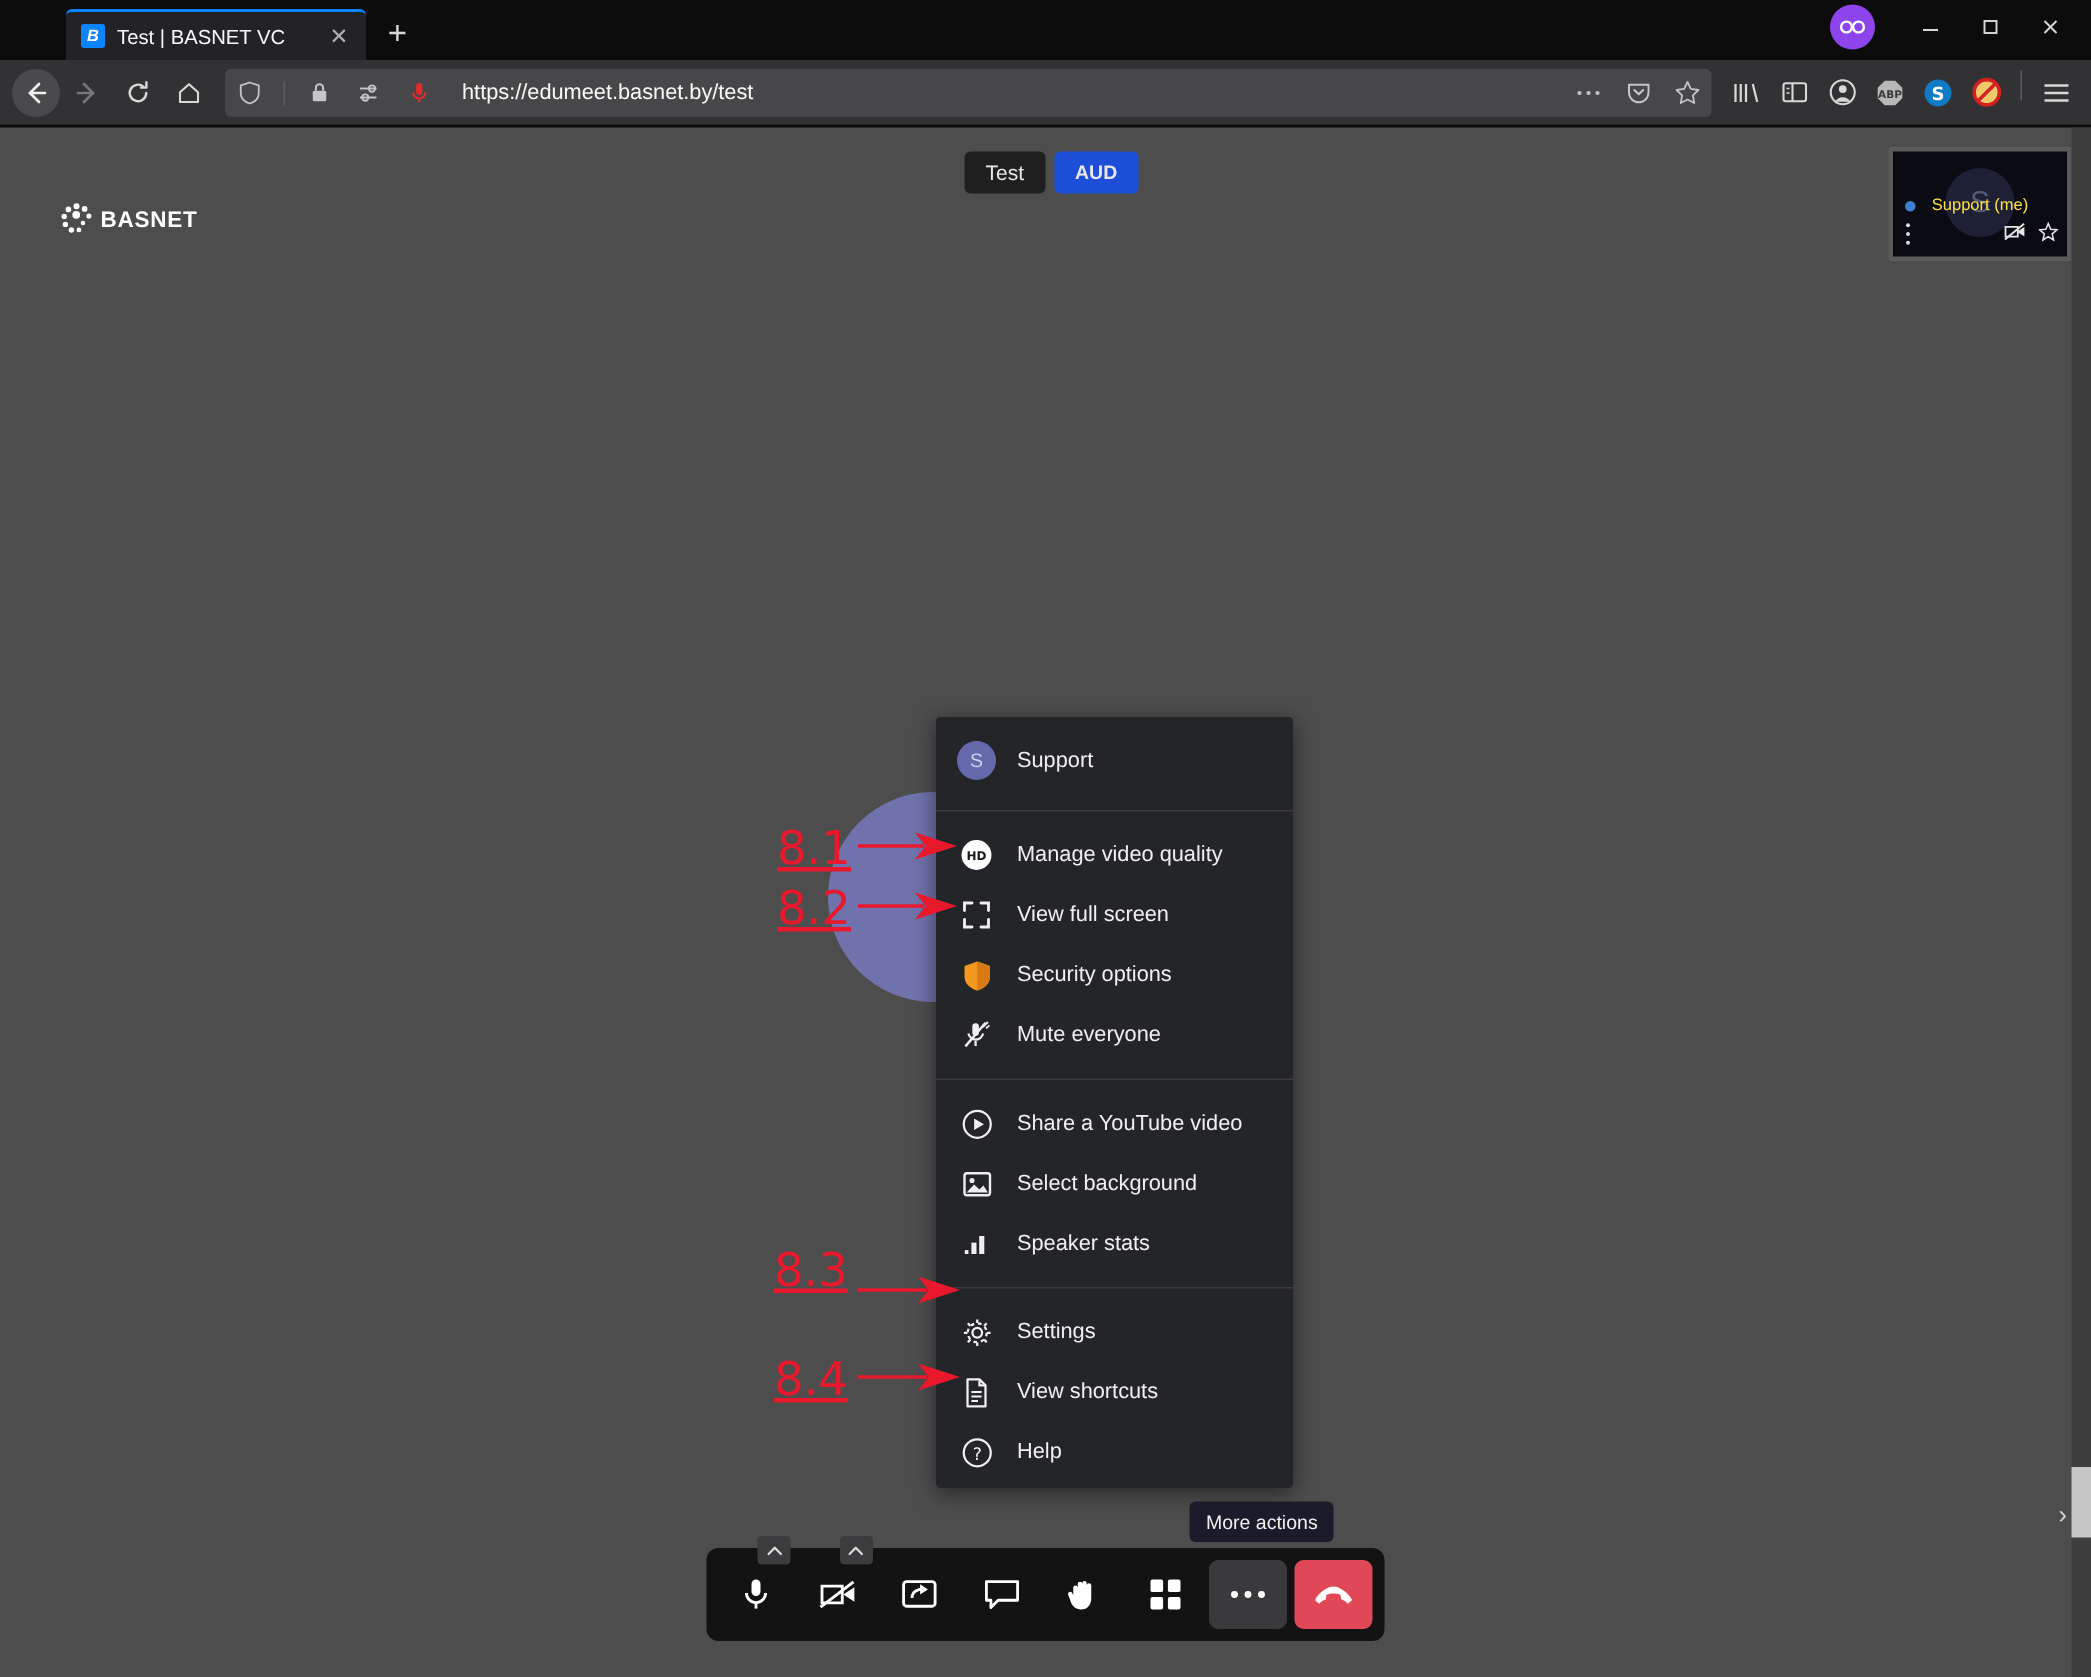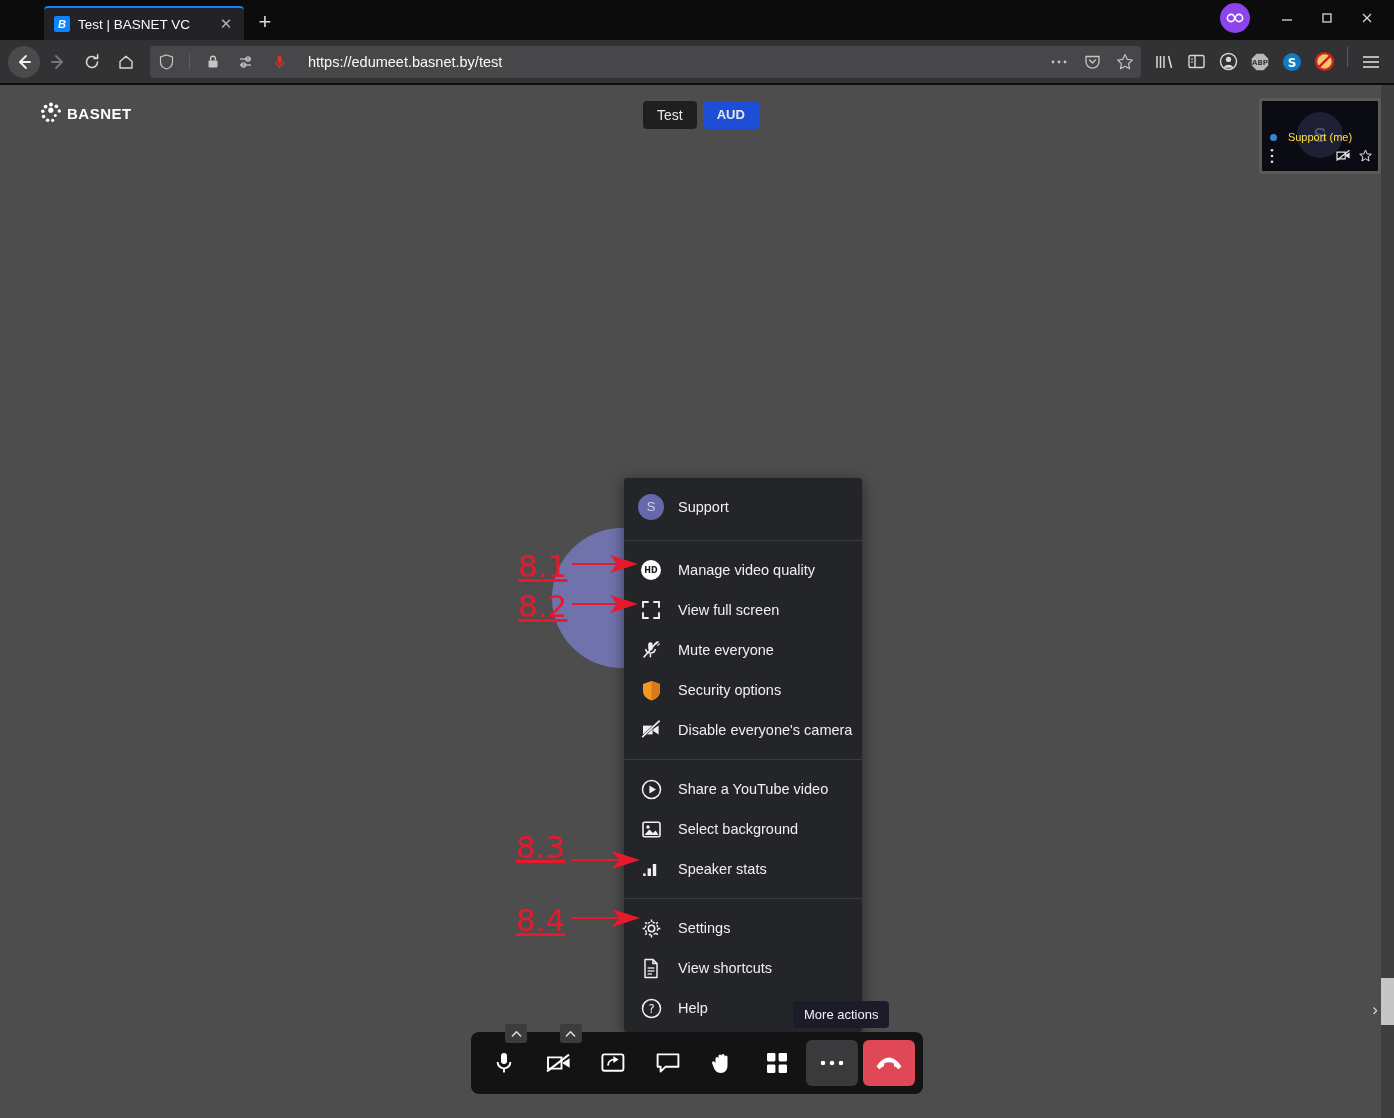--- a/index.html
+++ b/index.html
@@ -347,21 +347,21 @@
             <line x1="2" y1="3" x2="18" y2="3" stroke="currentColor" stroke-width="1.6"></line>
             <line x1="2" y1="8" x2="18" y2="8" stroke="currentColor" stroke-width="1.6"></line>
             <line x1="2" y1="13" x2="18" y2="13" stroke="currentColor" stroke-width="1.6"></line>
           </svg>
       </div>
     </div>
   </div>
 
   <div class="page">
 
-    <div class="logo" style="top:15px;left:38px;">
+    <div class="logo" style="top:48px;left:38px;">
       <svg width="26" height="26" viewBox="0 0 26 26">
         <g fill="#ffffff">
           <circle cx="13" cy="4.5" r="2.0"></circle>
             <circle cx="18.4" cy="6.3" r="1.9"></circle>
           <circle cx="21.3" cy="11" r="1.7"></circle>
             <circle cx="7.6" cy="6.6" r="1.9"></circle>
           <circle cx="4.8" cy="11.3" r="1.8"></circle>
             <circle cx="5.6" cy="16.6" r="1.8"></circle>
           <circle cx="9.6" cy="20.3" r="1.8"></circle>
             <circle cx="14.6" cy="20.3" r="1.6"></circle>
@@ -433,51 +433,40 @@
                 <path d="M2 7 V2 H7"></path>
                 <path d="M13 2 H18 V7"></path>
                 <path d="M18 13 V18 H13"></path>
                 <path d="M7 18 H2 V13"></path>
               </svg>
           </span>
           <span class="mi-label">View full screen</span>
         </div>
         <div class="mi">
           <span class="mi-icon">
+            <svg width="19" height="21" viewBox="0 0 19 21">
+                <path d="M9.5 1 L18 4 V11 C18 15.8 14.3 19 9.5 20.4 C4.7 19 1 15.8 1 11 V4 Z" fill="#f4981f"></path>
+                <path d="M9.5 1 L18 4 V11 C18 15.8 14.3 19 9.5 20.4 Z" fill="#d87a16"></path>
+              </svg>
+          </span>
+          <span class="mi-label">Security options</span>
+        </div>
+        <div class="mi">
+          <span class="mi-icon">
             <svg width="22" height="22" viewBox="0 0 22 22">
                 <rect x="8.2" y="3.2" width="4.4" height="8.4" rx="2.2" fill="#f0f0f0"></rect>
                 <path d="M5.6 10 A5 5 0 0 0 15.4 10" fill="none" stroke="#f0f0f0" stroke-width="1.5"></path>
                 <line x1="10.4" y1="15" x2="10.4" y2="18.3" stroke="#f0f0f0" stroke-width="1.5"></line>
                 <line x1="3.6" y1="18.6" x2="17" y2="2.8" stroke="#f0f0f0" stroke-width="1.6"></line>
                 <line x1="15.2" y1="5.6" x2="18.6" y2="2.4" stroke="#f0f0f0" stroke-width="1.4"></line>
                 <line x1="17.4" y1="6.6" x2="19.6" y2="4.6" stroke="#f0f0f0" stroke-width="1.2"></line>
               </svg>
           </span>
           <span class="mi-label">Mute everyone</span>
         </div>
-        <div class="mi">
-          <span class="mi-icon">
-            <svg width="19" height="21" viewBox="0 0 19 21">
-                <path d="M9.5 1 L18 4 V11 C18 15.8 14.3 19 9.5 20.4 C4.7 19 1 15.8 1 11 V4 Z" fill="#f4981f"></path>
-                <path d="M9.5 1 L18 4 V11 C18 15.8 14.3 19 9.5 20.4 Z" fill="#d87a16"></path>
-              </svg>
-          </span>
-          <span class="mi-label">Security options</span>
-        </div>
-        <div class="mi">
-          <span class="mi-icon">
-            <svg width="22" height="22" viewBox="0 0 22 22">
-                <path d="M3 6.6 h9.6 v8.8 h-9.6 Z" fill="#f0f0f0"></path>
-                <path d="M13.2 10 L18.6 6.4 V15.6 L13.2 12" fill="#f0f0f0"></path>
-                <line x1="2.2" y1="18.2" x2="17.4" y2="3.6" stroke="#242528" stroke-width="2.6"></line>
-                <line x1="2.2" y1="18.2" x2="19.6" y2="1.6" stroke="#f0f0f0" stroke-width="1.6"></line>
-              </svg>
-          </span>
-          <span class="mi-label">Disable everyone's camera</span>
-        </div>
       </div>
 
       <div class="mdiv"></div>
 
       <div class="mgroup">
         <div class="mi">
           <span class="mi-icon">
             <svg width="21" height="21" viewBox="0 0 21 21">
                 <circle cx="10.5" cy="10.5" r="9" fill="none" stroke="#f0f0f0" stroke-width="1.5"></circle>
                 <path d="M8.4 6.6 L15 10.5 L8.4 14.4 Z" fill="#f0f0f0"></path>

